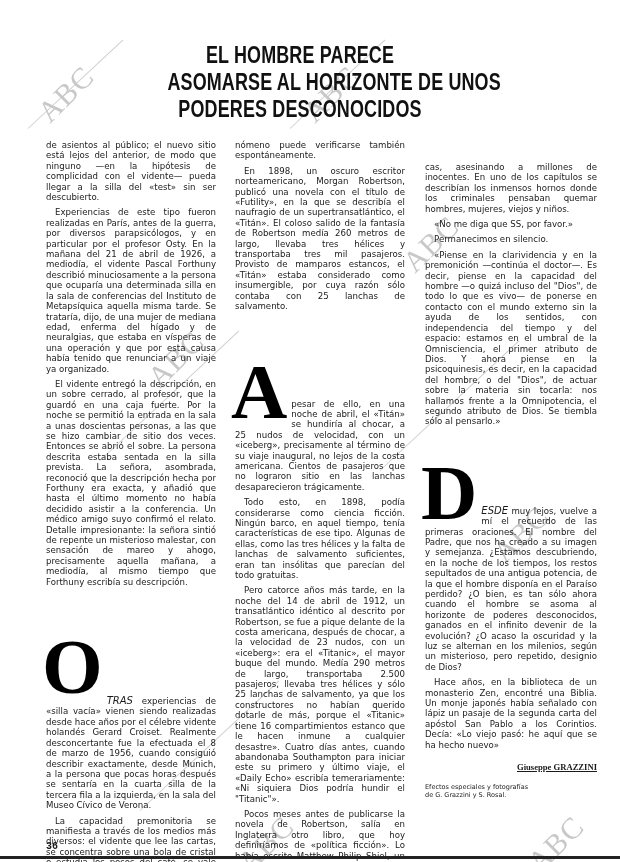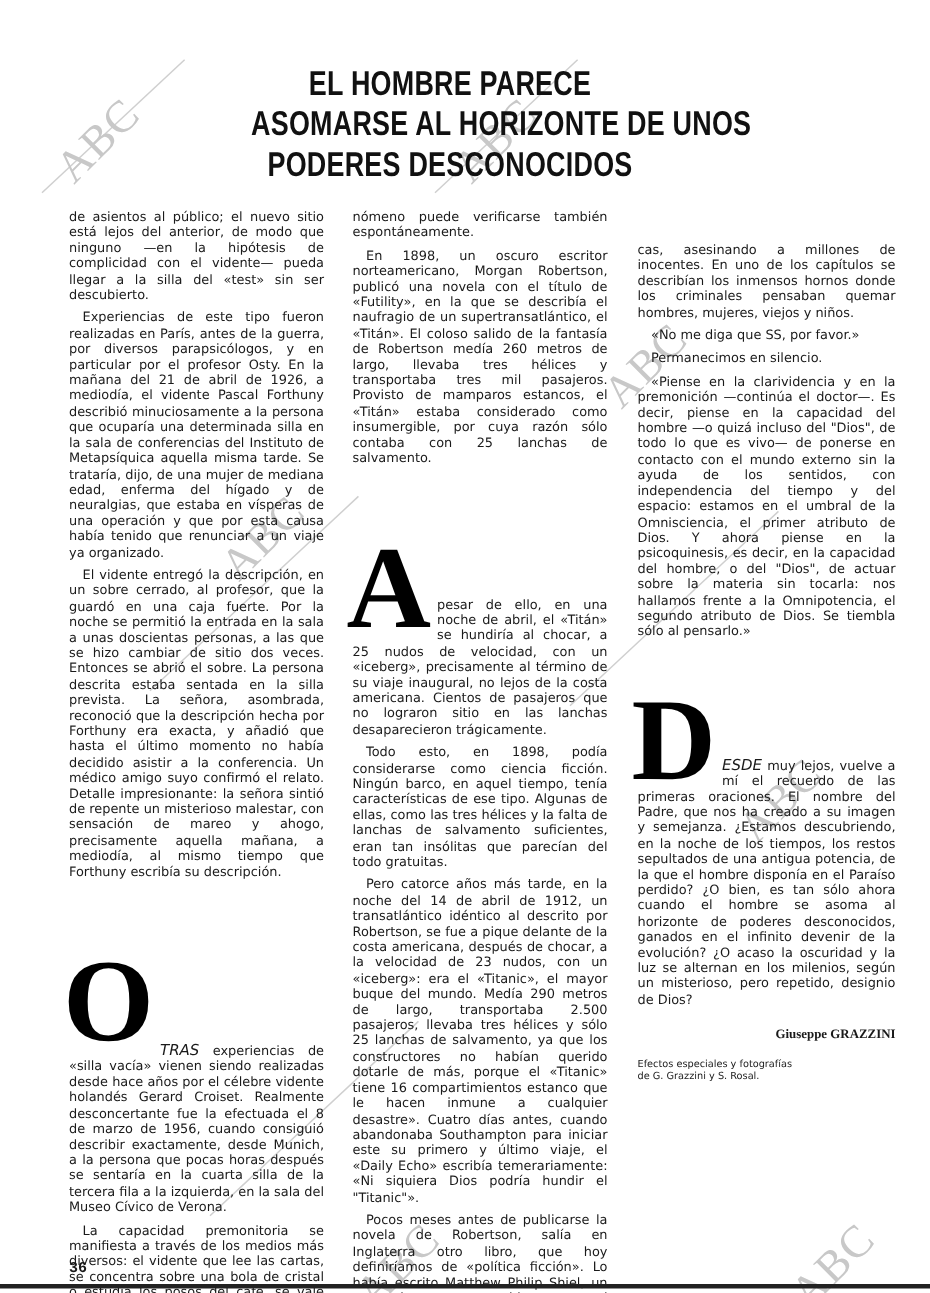--- a/index.html
+++ b/index.html
@@ -28,21 +28,21 @@
     .col1 { left: 46px; width: 170px; }
     .col2 { left: 235px; width: 170px; }
     .col3 { left: 425px; width: 172px; margin-top: 22px; }
     .dropcap-block { position: relative; }
     .dropcap {
       font-family: "Liberation Serif", serif; font-size: 78px; line-height: 62px; font-weight: bold;
       float: left; margin: 0 4px 0 -4px; color: #000;
     }
     .dropcap-gap { height: 60px; }
     .dropcap-first { text-indent: 0 !important; }
-    .signature { text-align: right; font-weight: bold; font-size: 8.6px; margin-top: 12px; font-family: "Liberation Serif", serif; }
+    .signature { text-align: right; font-weight: bold; font-size: 8.6px; margin-top: 12px; font-family: "Liberation Serif", serif; text-decoration: underline; }
     .credits { text-align: left; font-size: 6.5px; line-height: 8px; margin-top: 10px; }
     .page-num { position: absolute; left: 46px; top: 841px; font-weight: bold; font-size: 10px; font-family: Liberation Mono, monospace; }
     .bottom-rule { position: absolute; left: 0; top: 856px; width: 620px; height: 3px; background: #222; }
     .caps-lead { font-size: 10px; font-style: italic; }
   </style>
 </head>
 <body>
 
 <div class="wm-line" style="left:28px;top:128px;width:130px;transform:rotate(-43deg);"></div>
 <div class="watermark" style="left:55px;top:95px;">ABC</div>
@@ -94,20 +94,21 @@
   <p class="noindent">cas, asesinando a millones de inocentes. En uno de los capítulos se describían los inmensos hornos donde los criminales pensaban quemar hombres, mujeres, viejos y niños.</p>
   <p>«No me diga que SS, por favor.»</p>
   <p>Permanecimos en silencio.</p>
   <p>«Piense en la clarividencia y en la premonición —continúa el doctor—. Es decir, piense en la capacidad del hombre —o quizá incluso del "Dios", de todo lo que es vivo— de ponerse en contacto con el mundo externo sin la ayuda de los sentidos, con independencia del tiempo y del espacio: estamos en el umbral de la Omnisciencia, el primer atributo de Dios. Y ahora piense en la psicoquinesis, es decir, en la capacidad del hombre, o del "Dios", de actuar sobre la materia sin tocarla: nos hallamos frente a la Omnipotencia, el segundo atributo de Dios. Se tiembla sólo al pensarlo.»</p>
   <div style="height:30px;"></div>
   <div class="dropcap-block">
     <span class="dropcap">D</span>
     <div style="height:44px;"></div>
     <p class="dropcap-first"><span class="caps-lead">ESDE</span><span> muy lejos, vuelve a mí el recuerdo de las primeras oraciones. El nombre del Padre, que nos ha creado a su imagen y semejanza. ¿Estamos descubriendo, en la noche de los tiempos, los restos sepultados de una antigua potencia, de la que el hombre disponía en el Paraíso perdido? ¿O bien, es tan sólo ahora cuando el hombre se asoma al horizonte de poderes desconocidos, ganados en el infinito devenir de la evolución? ¿O acaso la oscuridad y la luz se alternan en los milenios, según un misterioso, pero repetido, designio de Dios?</span></p>
   </div>
+  <p>Hace años, en la biblioteca de un monasterio Zen, encontré una Biblia. Un monje japonés había señalado con lápiz un pasaje de la segunda carta del apóstol San Pablo a los Corintios. Decía: «Lo viejo pasó: he aquí que se ha hecho nuevo»</p>
   <div class="signature">Giuseppe GRAZZINI</div>
   <div class="credits">
     <div>Efectos especiales y fotografías</div>
     <div>de G. Grazzini y S. Rosal.</div>
   </div>
 </div>
 
 <div class="page-num">36</div>
 <div class="bottom-rule"></div>
 

